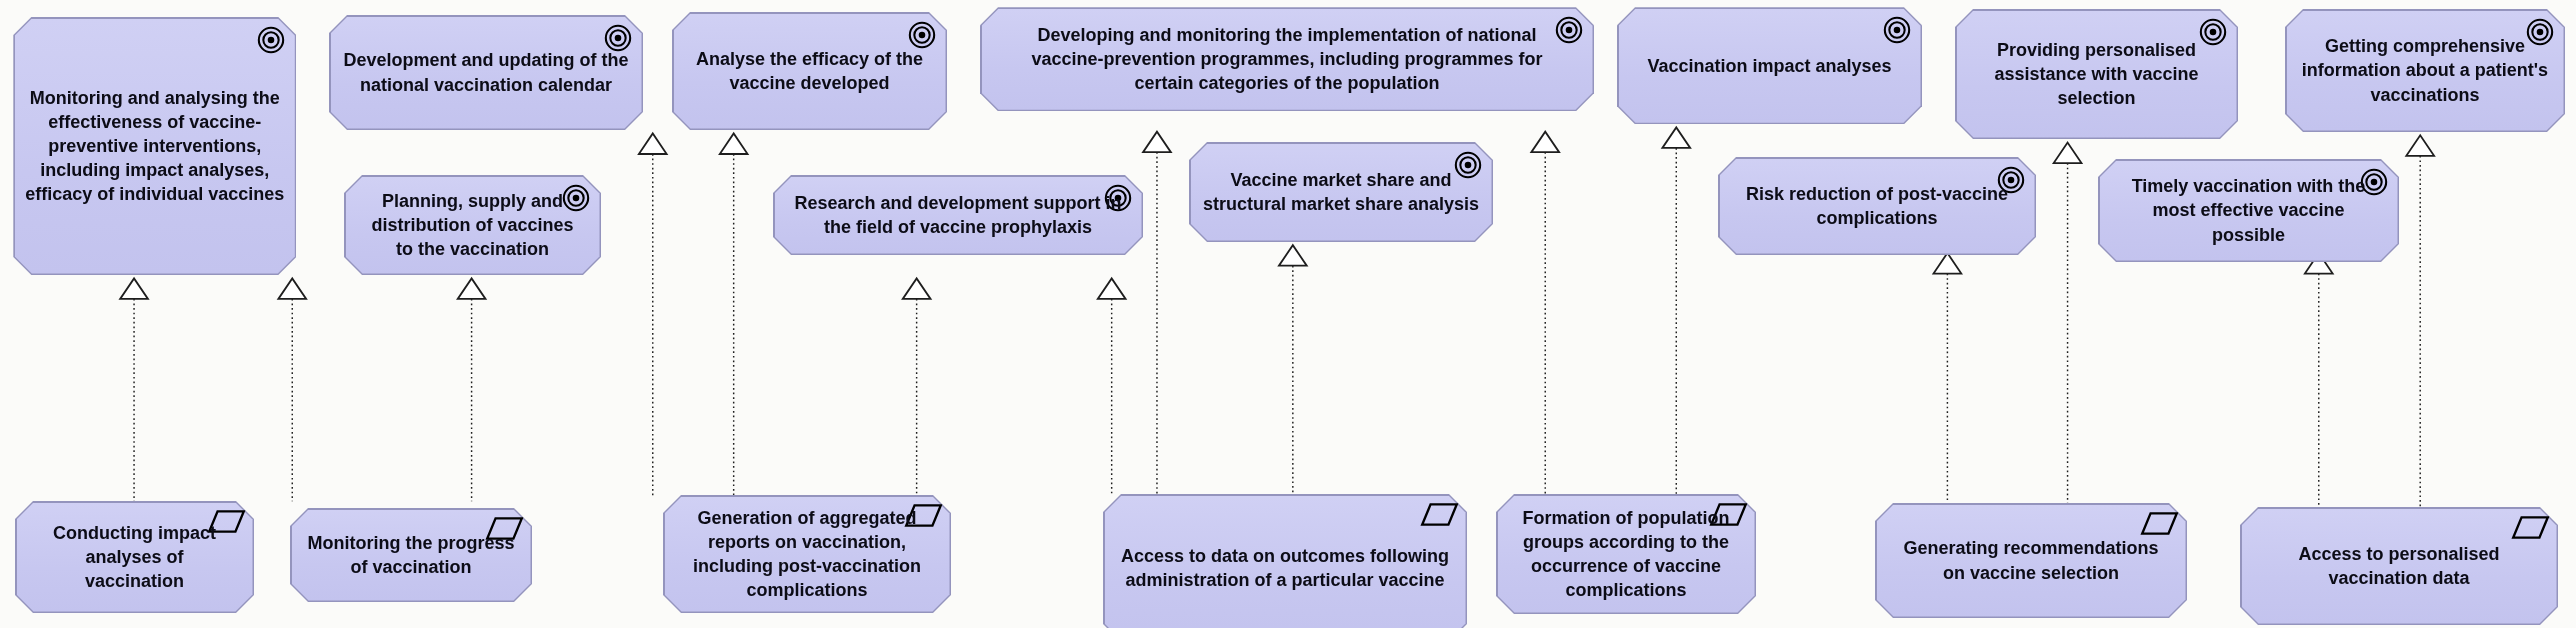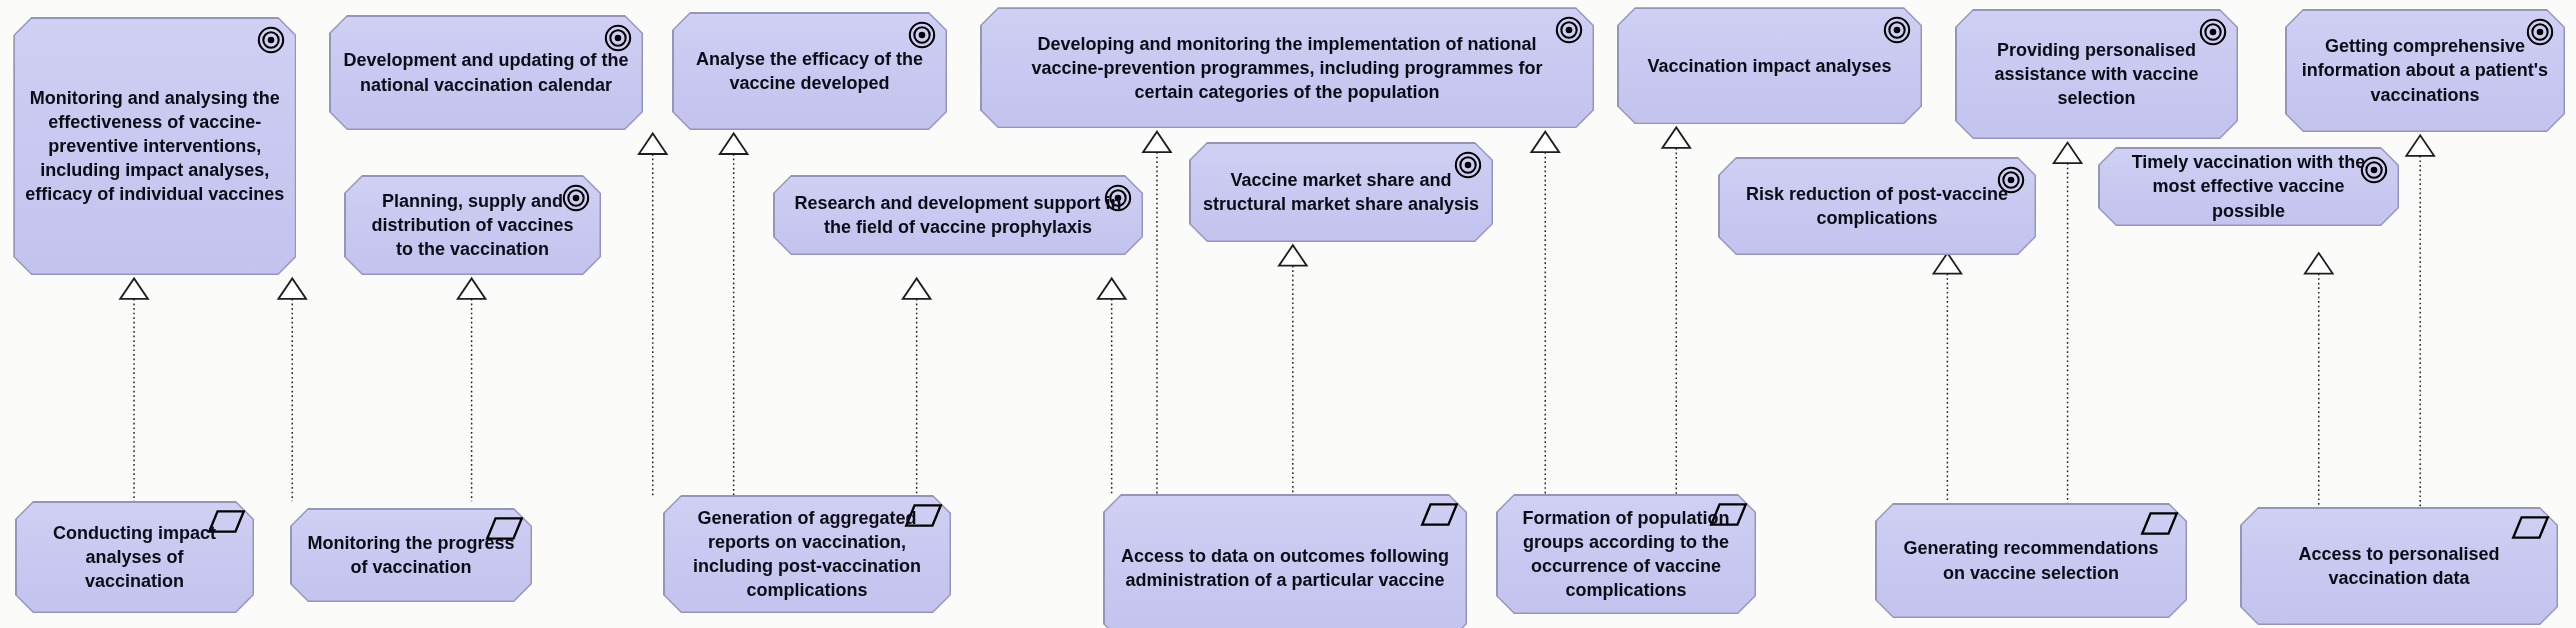--- a/index.html
+++ b/index.html
@@ -98,21 +98,21 @@
 
   <div class="el goal" style="left:672px;top:12px;width:275px;height:118px">
     <span class="icon"><svg width="28" height="28" viewBox="0 0 46 46">
           <circle cx="23" cy="23" r="20" fill="none" stroke="#000" stroke-width="3.4"></circle>
           <circle cx="23" cy="23" r="12.6" fill="none" stroke="#000" stroke-width="3.4"></circle>
           <circle cx="23" cy="23" r="5.4" fill="#000"></circle>
         </svg></span>
     <div class="lbl">Analyse the efficacy of the vaccine developed</div>
   </div>
 
-  <div class="el goal" style="left:980px;top:7.2px;width:614px;height:121px">
+  <div class="el goal" style="left:980px;top:7.2px;width:614px;height:104px">
     <span class="icon"><svg width="28" height="28" viewBox="0 0 46 46">
           <circle cx="23" cy="23" r="20" fill="none" stroke="#000" stroke-width="3.4"></circle>
           <circle cx="23" cy="23" r="12.6" fill="none" stroke="#000" stroke-width="3.4"></circle>
           <circle cx="23" cy="23" r="5.4" fill="#000"></circle>
         </svg></span>
     <div class="lbl" style="max-width:568px">Developing and monitoring the implementation of national vaccine-prevention programmes, including programmes for certain categories of the population</div>
   </div>
 
   <div class="el goal" style="left:1617px;top:7.2px;width:305px;height:117px">
     <span class="icon"><svg width="28" height="28" viewBox="0 0 46 46">
@@ -170,21 +170,21 @@
 
   <div class="el goal" style="left:1718px;top:157px;width:318px;height:98px">
     <span class="icon"><svg width="28" height="28" viewBox="0 0 46 46">
           <circle cx="23" cy="23" r="20" fill="none" stroke="#000" stroke-width="3.4"></circle>
           <circle cx="23" cy="23" r="12.6" fill="none" stroke="#000" stroke-width="3.4"></circle>
           <circle cx="23" cy="23" r="5.4" fill="#000"></circle>
         </svg></span>
     <div class="lbl" style="max-width:278px">Risk reduction of post-vaccine complications</div>
   </div>
 
-  <div class="el goal" style="left:2098px;top:147px;width:301px;height:79px">
+  <div class="el goal" style="left:2098px;top:159px;width:301px;height:103px">
     <span class="icon"><svg width="28" height="28" viewBox="0 0 46 46">
           <circle cx="23" cy="23" r="20" fill="none" stroke="#000" stroke-width="3.4"></circle>
           <circle cx="23" cy="23" r="12.6" fill="none" stroke="#000" stroke-width="3.4"></circle>
           <circle cx="23" cy="23" r="5.4" fill="#000"></circle>
         </svg></span>
     <div class="lbl" style="max-width:266px">Timely vaccination with the most effective vaccine possible</div>
   </div>
 
   <div class="el outcome" style="left:15px;top:501px;width:239px;height:112px">
     <span class="icon"><svg width="39" height="25" viewBox="0 0 64 42">

